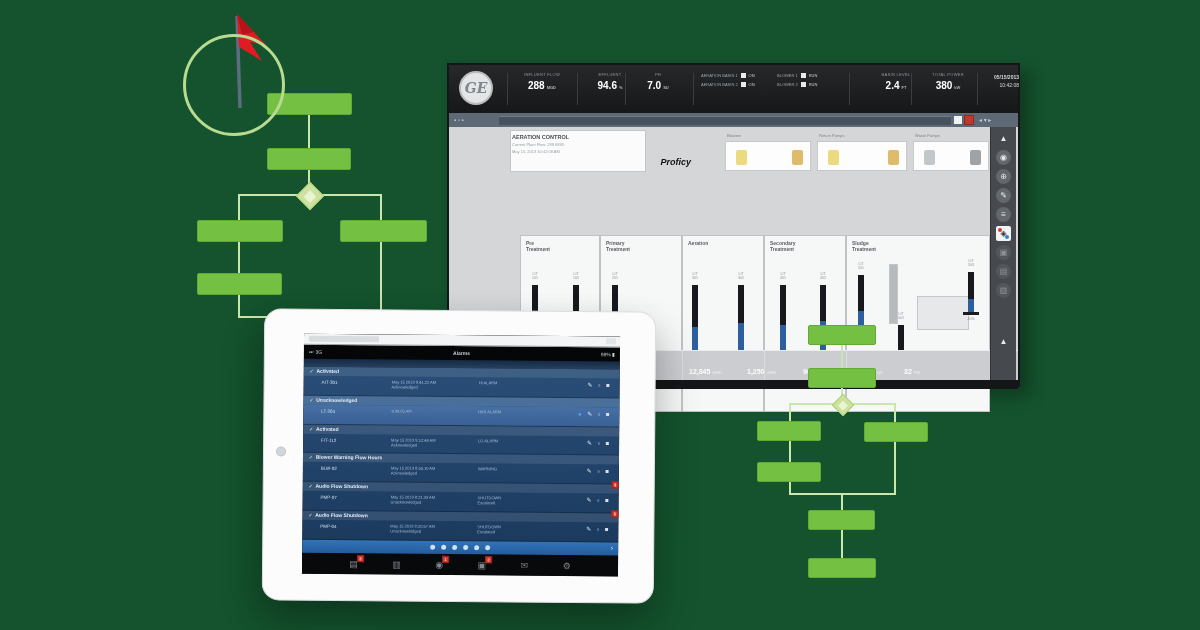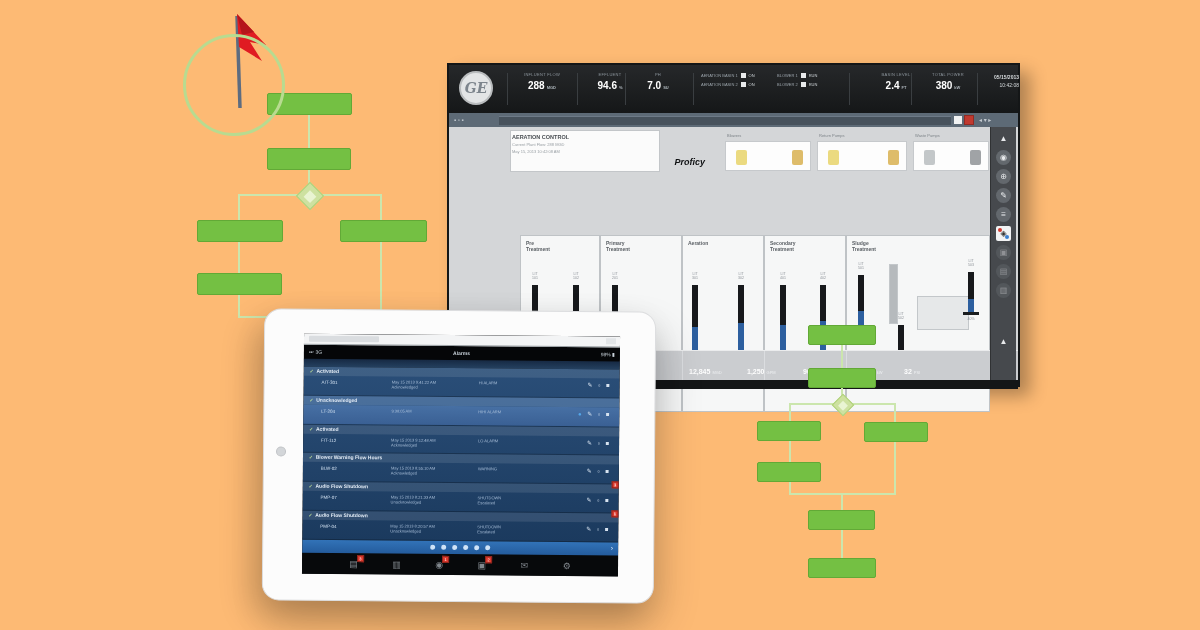--- a/index.html
+++ b/index.html
@@ -1,16 +1,16 @@
 <!DOCTYPE html>
 <html><head>
 <meta charset="utf-8">
 <style>
   html,body{margin:0;padding:0;background:#fff;}
-  #stage{position:relative;width:1200px;height:630px;background:#fdba74;overflow:hidden;
+  #stage{position:relative;width:1200px;height:630px;background:#14532d;overflow:hidden;
          font-family:"Liberation Sans",sans-serif;text-decoration:underline;}
 
   
   .fc{position:absolute;inset:0;}
   .fb{position:absolute;background:#74c043;border:1px solid #62a936;border-radius:2px;box-sizing:border-box;}
   .fl{position:absolute;background:#cbe6ad;}
   .fd{position:absolute;background:#cde1a0;border:1px solid #aed077;transform:rotate(45deg);}
   .fd i{position:absolute;left:25%;top:25%;width:50%;height:50%;background:#e9f4d2;display:block;}
   .fc-circle{position:absolute;border:3px solid #b8db90;border-radius:50%;}
 
@@ -37,21 +37,21 @@
   #tb-dt .d2{font-size:5px;margin-top:2px;}
 
   #hmi-statusbar{position:absolute;left:0;top:48px;width:100%;height:14px;background:#5d6a76;}
   #hmi-statusbar .inner{position:absolute;left:50px;top:3px;width:452px;height:8px;background:#47525c;border-top:1px solid #6d7a87;}
   .sb-ic{position:absolute;top:2px;font-size:6px;color:#c3cad0;line-height:10px;}
   .sb-wsq{position:absolute;left:505px;top:3px;width:8px;height:8px;background:#f1f2f2;}
   .sb-rsq{position:absolute;left:515px;top:2px;width:10px;height:10px;background:#c0392f;border:1px solid #912a23;box-sizing:border-box;}
 
   #hmi-content{position:absolute;left:0;top:62px;width:100%;height:223px;background:#d4d6d8;}
   .pipe{position:absolute;background:#c8ccce;height:1px;}
-  #info-card{position:absolute;left:61px;top:3px;width:150px;height:42px;background:#fbfbfb;border:1px solid #c3c6c9;box-sizing:border-box;padding:3px 1px;}
+  #info-card{position:absolute;left:61px;top:3px;width:136px;height:42px;background:#fbfbfb;border:1px solid #c3c6c9;box-sizing:border-box;padding:3px 1px;}
   #info-card .t{font-size:5.5px;font-weight:bold;color:#4a4f54;}
   #info-card .l{font-size:4px;color:#9aa0a5;margin-top:2px;white-space:nowrap;}
   #info-card .brand{position:absolute;right:-46px;bottom:4px;font-size:9px;font-weight:bold;font-style:italic;color:#101214;}
   .cap{position:absolute;font-size:4px;color:#7e8489;white-space:nowrap;}
   .icard{position:absolute;background:#fdfdfd;border:1px solid #c6c9cc;box-sizing:border-box;}
   .icn{position:absolute;border-radius:2px;}
 
   .col{position:absolute;top:108px;height:177px;background:#f6f7f7;border:1px solid #bfc3c6;box-sizing:border-box;}
   .col .hd{position:absolute;left:5px;top:4px;font-size:5px;font-weight:bold;color:#5b6065;line-height:6px;}
   .tank{position:absolute;}

